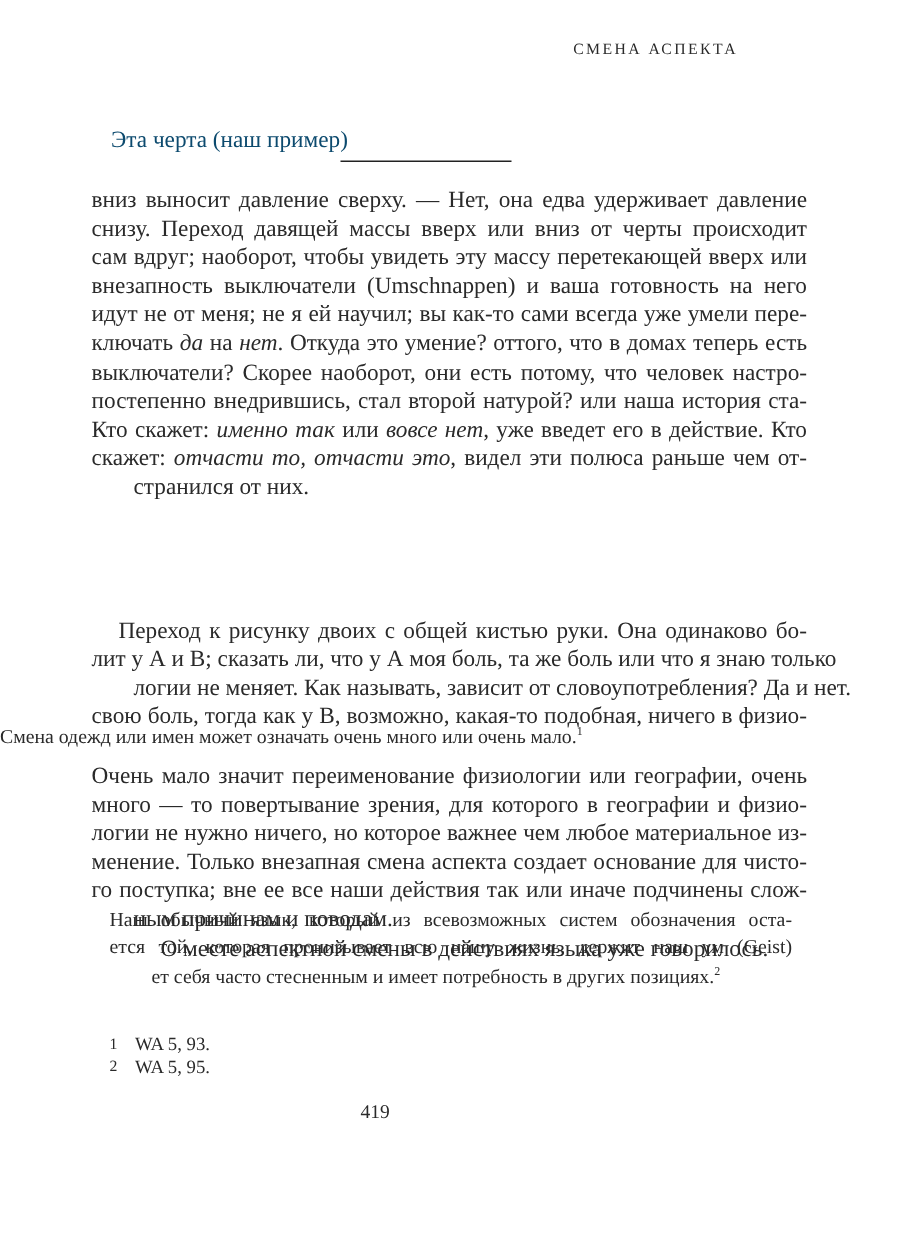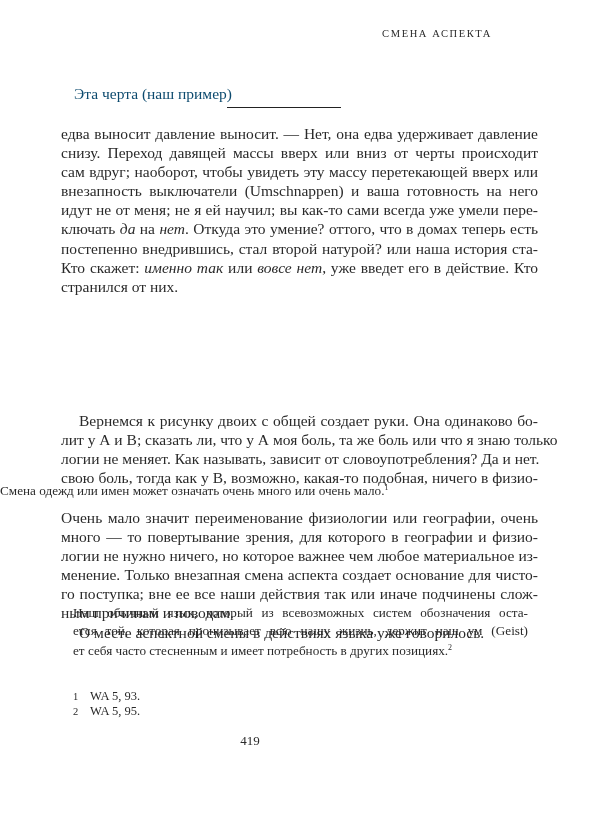--- a/index.html
+++ b/index.html
@@ -16,21 +16,21 @@
     position: absolute; top: 73px; left: 74px; font-size: 15.5px; color: #0c4a6e; margin-top: 12px;
   }
   .figure-line {
     position: absolute; top: 107px; left: 227px; width: 114px; height: 0;
     border-top: 1.3px solid #222;
   }
   .body-text {
     position: absolute; left: 61px; width: 477px; font-size: 15.5px; line-height: 19.1px;
   }
   .line { display: block; white-space: nowrap; text-align: justify; text-align-last: justify; }
-  .line.last { text-align-last: left; }
+  .line.last { text-align-last: left; margin-left: 28px; }
   .indent { padding-left: 18px; }
   .b1 { top: 124px; }
   .center-quote {
     position: absolute; top: 457px; left: 0; width: 560px; 
     font-size: 13.2px; color: #2a2a2a;
   }
   .center-quote sup { font-size: 8px; vertical-align: 5px; }
   .block-quote {
     position: absolute; top: 601px; left: 73px; width: 455px; font-size: 13.2px; line-height: 17.5px;
   }
@@ -43,33 +43,35 @@
 </style>
 </head>
 <body>
 
 <div class="running-head">СМЕНА АСПЕКТА</div>
 
 <div class="figure-caption">Эта черта (наш пример)</div>
 <div class="figure-line"></div>
 
 <div class="body-text b1">
-  <span class="line">едва выносит давление выносит. — Нет, она едва удерживает давление</span>
+  <span class="line">вниз выносит давление сверху. — Нет, она едва удерживает давление</span>
   <span class="line">снизу. Переход давящей массы вверх или вниз от черты происходит</span>
   <span class="line">сам вдруг; наоборот, чтобы увидеть эту массу перетекающей вверх или</span>
   <span class="line">внезапность выключатели (Umschnappen) и ваша готовность на него</span>
   <span class="line">идут не от меня; не я ей научил; вы как-то сами всегда уже умели пере-</span>
   <span class="line"><span>ключать </span><em>да</em><span> на </span><em>нет</em><span>. Откуда это умение? оттого, что в домах теперь есть</span></span>
+  <span class="line">выключатели? Скорее наоборот, они есть потому, что человек настро-</span>
   <span class="line">постепенно внедрившись, стал второй натурой? или наша история ста-</span>
   <span class="line"><span>Кто скажет: </span><em>именно так</em><span> или </span><em>вовсе нет</em><span>, уже введет его в действие. Кто</span></span>
+  <span class="line"><span>скажет: </span><em>отчасти то, отчасти это</em><span>, видел эти полюса раньше чем от-</span></span>
   <span class="line last">странился от них.</span>
 </div>
 
 <div class="body-text" style="top:411px">
-  <span class="line indent">Вернемся к рисунку двоих с общей создает руки. Она одинаково бо-</span>
+  <span class="line indent">Переход к рисунку двоих с общей кистью руки. Она одинаково бо-</span>
   <span class="line">лит у А и В; сказать ли, что у А моя боль, та же боль или что я знаю только</span>
   <span class="line last">логии не меняет. Как называть, зависит от словоупотребления? Да и нет.</span>
   <span class="line">свою боль, тогда как у В, возможно, какая-то подобная, ничего в физио-</span>
 </div>
 
 <div class="center-quote" style="top:483px">
   <span>Смена одежд или имен может означать очень много или очень мало.</span><sup>1</sup>
 </div>
 
 <div class="body-text" style="top:508px">

